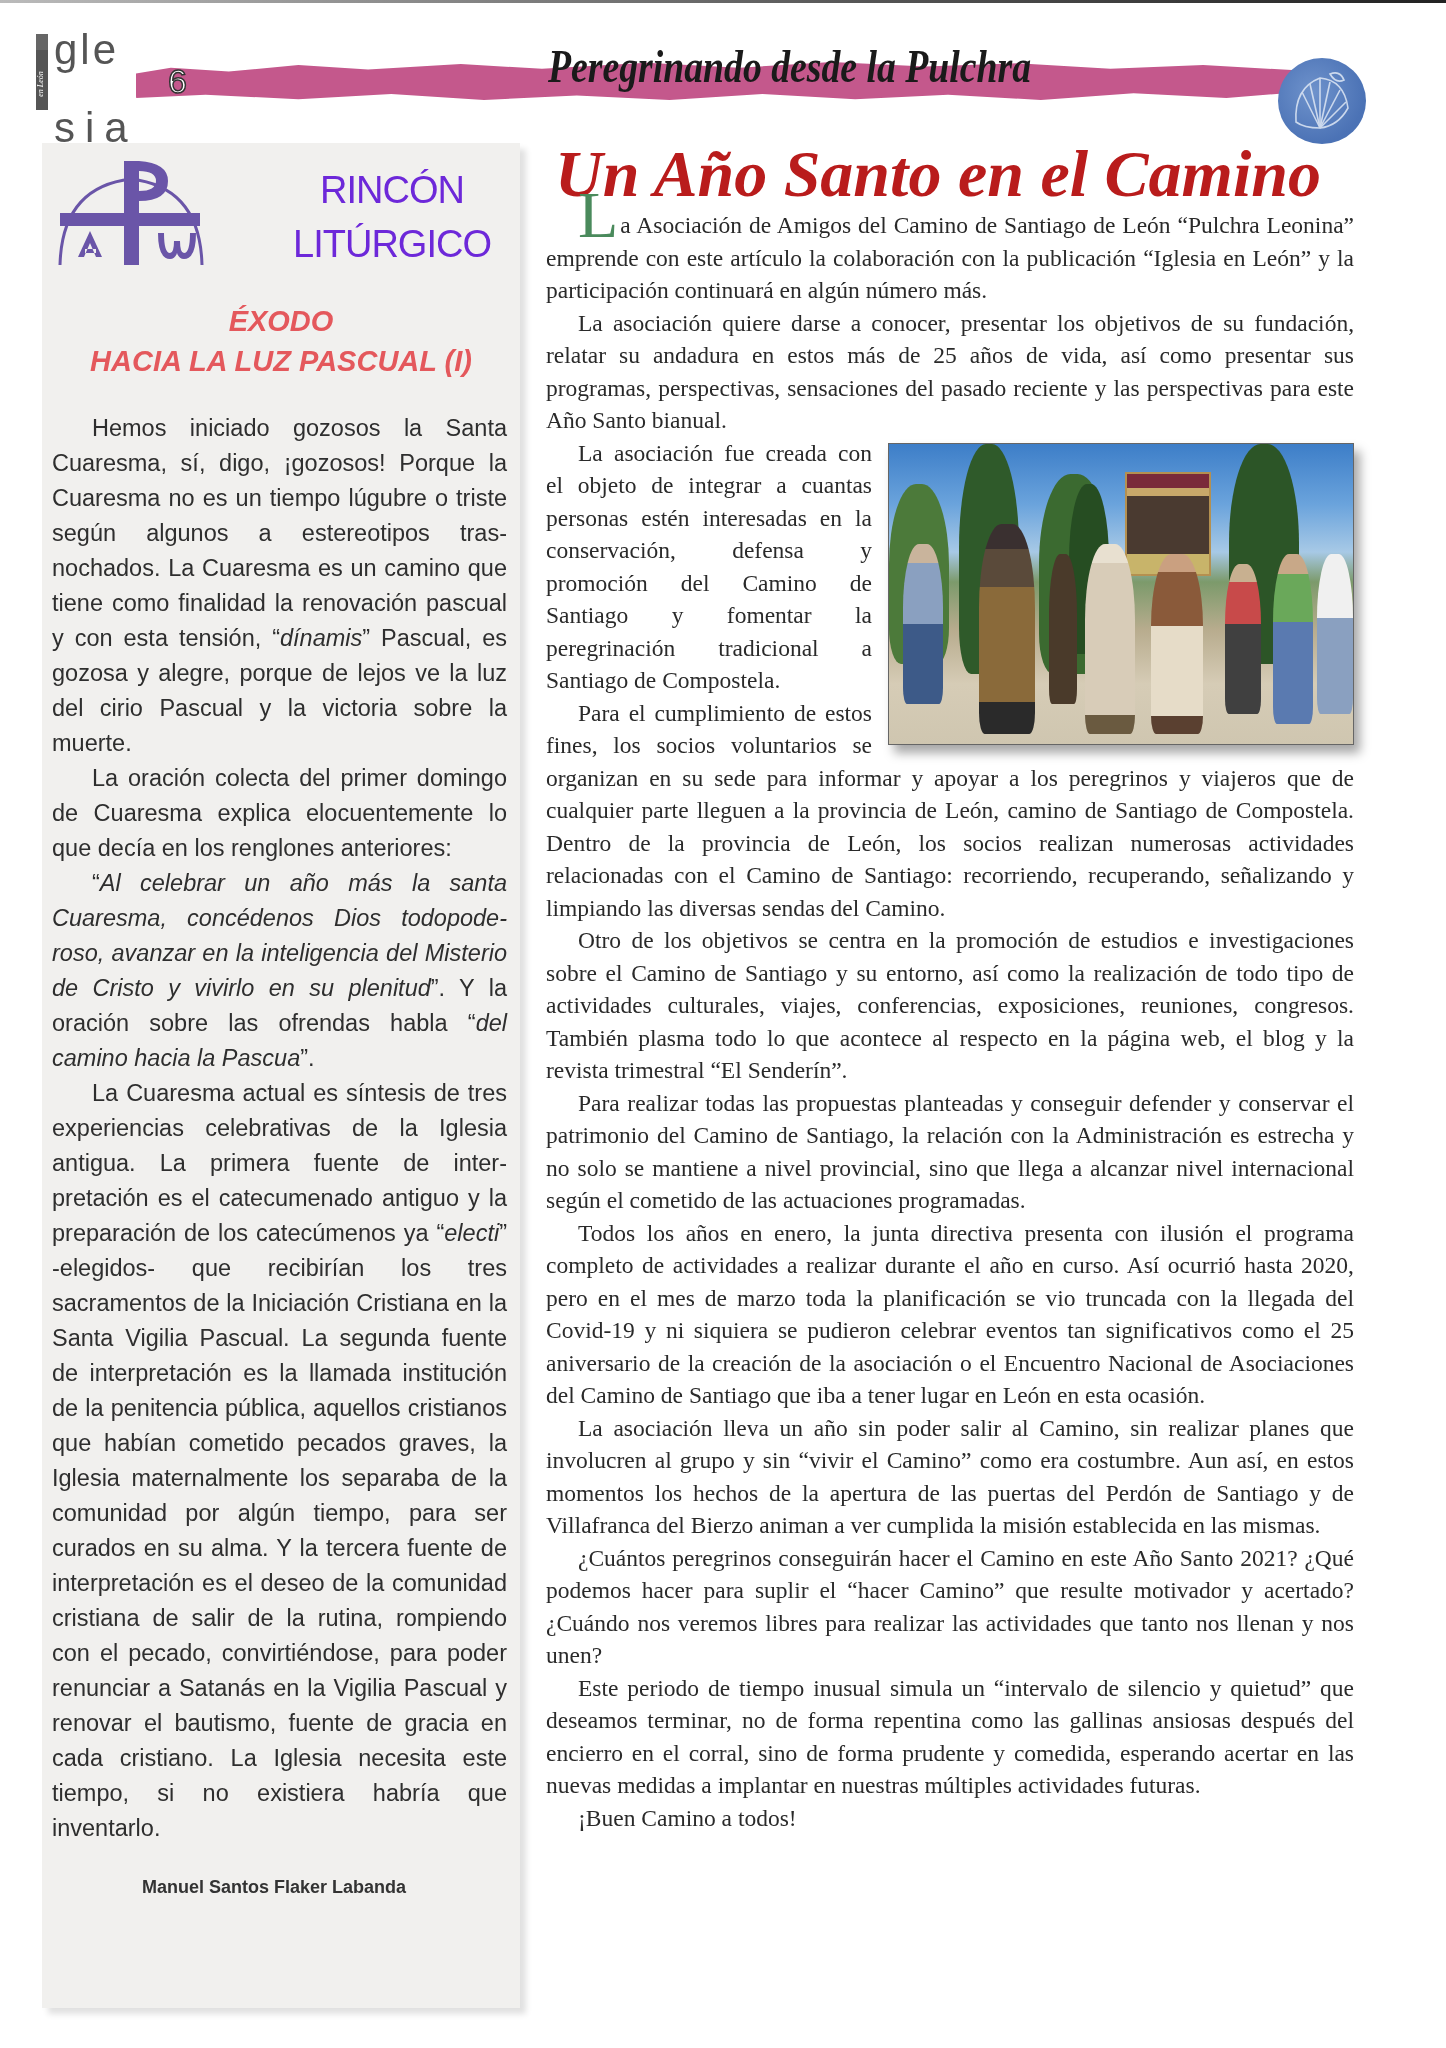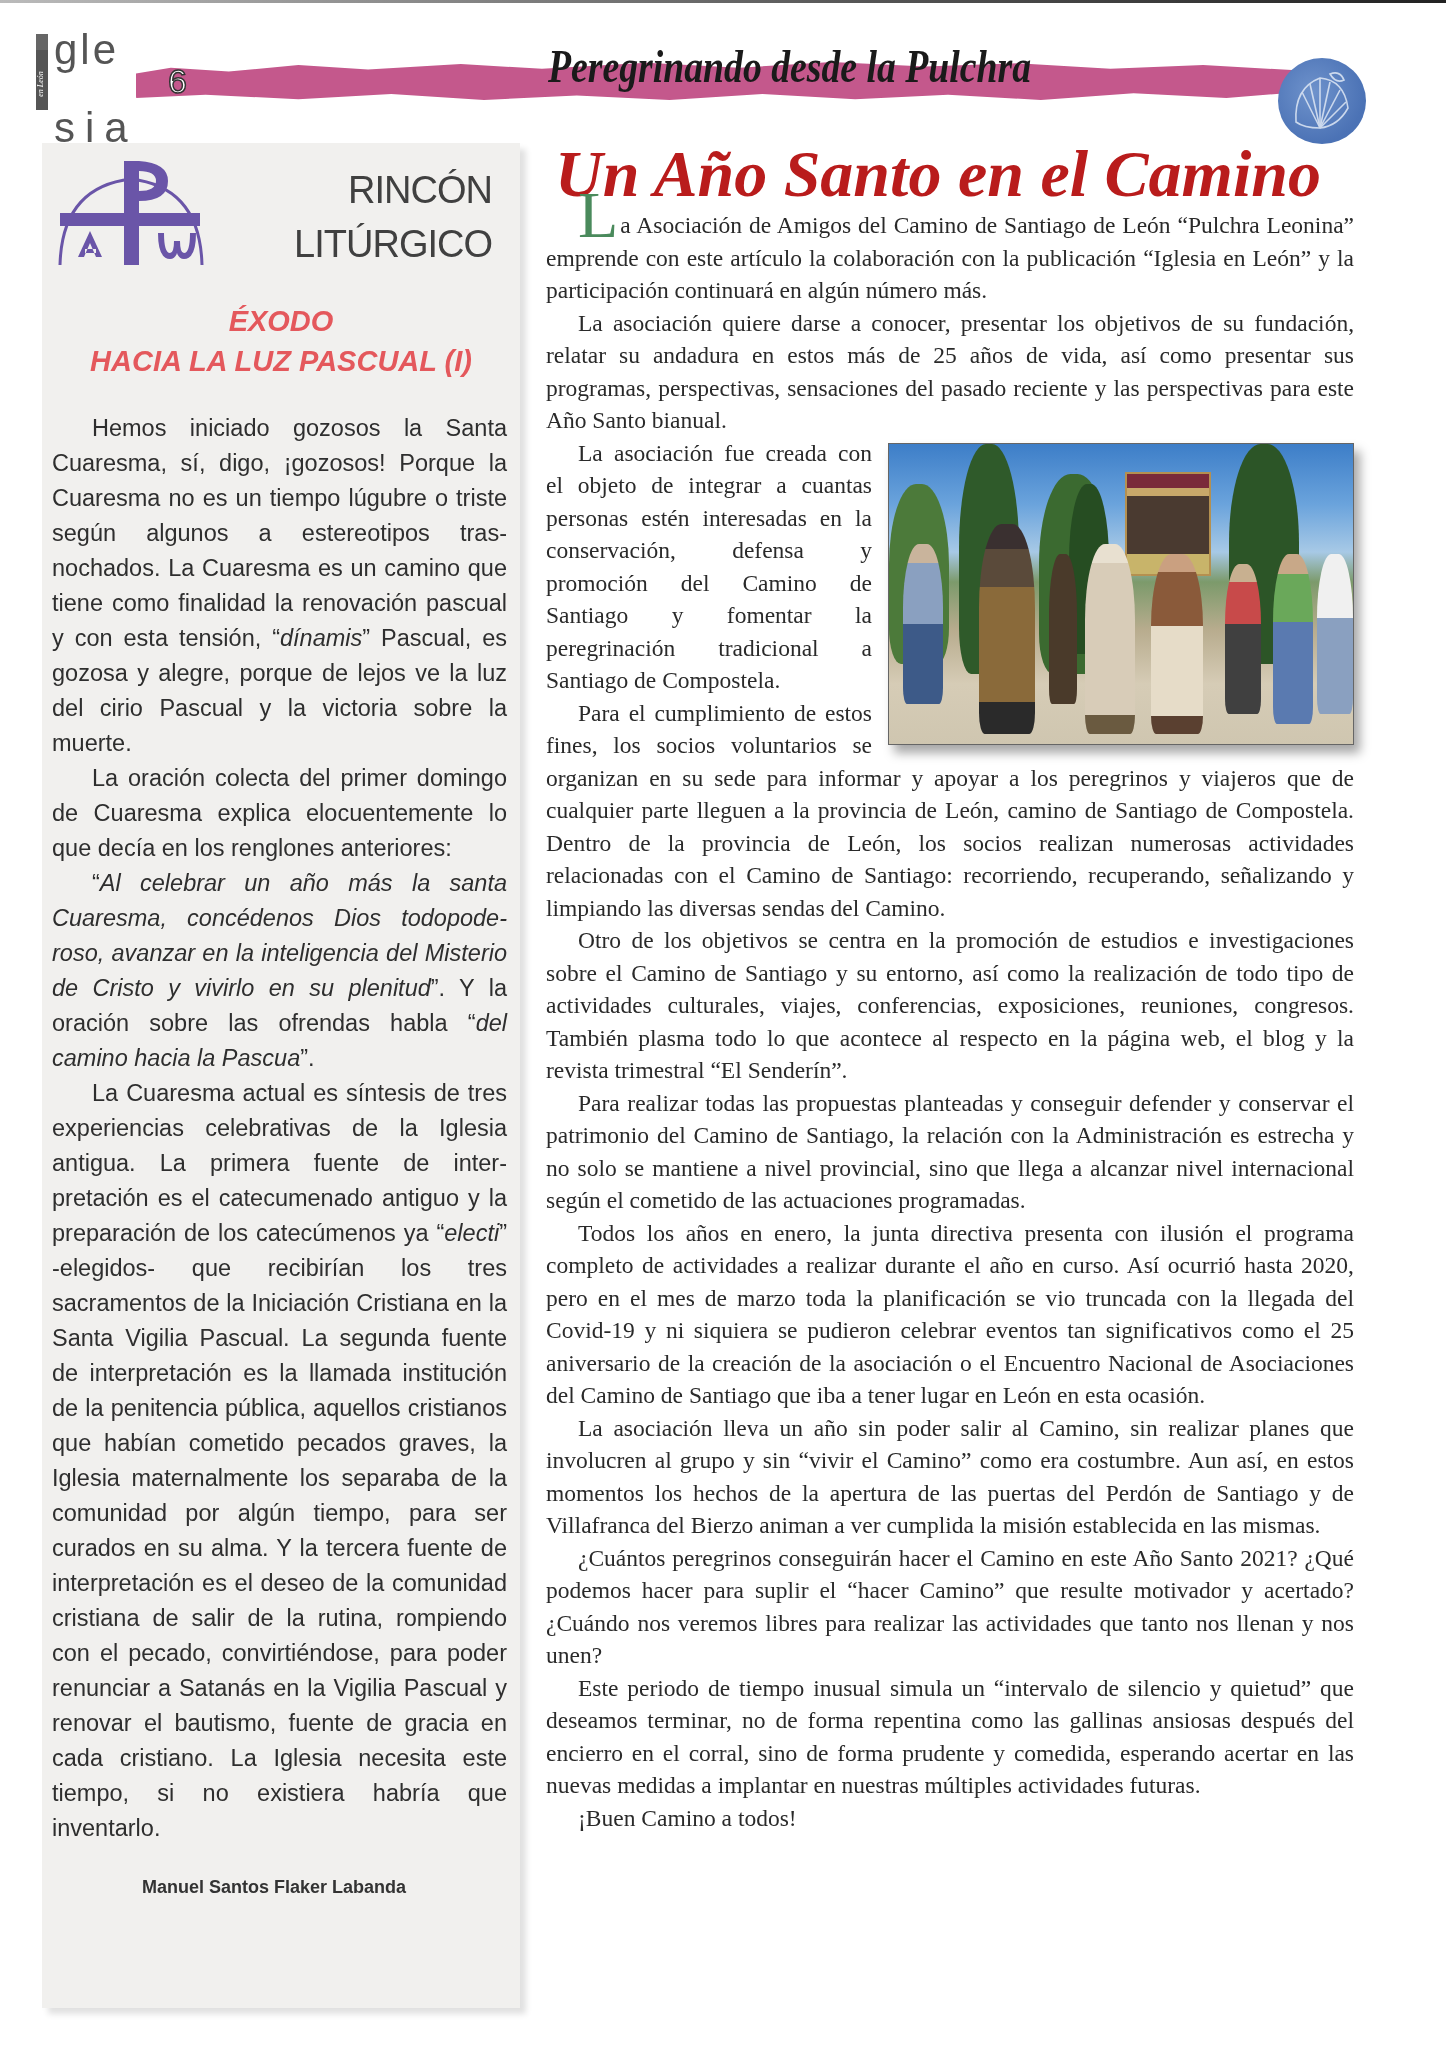--- a/index.html
+++ b/index.html
@@ -20,21 +20,21 @@
            background: #c4588c; border-radius: 4px;
            clip-path: polygon(0 30%,3% 15%,8% 25%,14% 8%,20% 20%,28% 5%,35% 18%,44% 2%,52% 15%,60% 0,68% 12%,76% 3%,84% 18%,92% 8%,100% 22%,100% 80%,94% 95%,86% 82%,78% 100%,70% 86%,62% 98%,54% 84%,46% 100%,38% 88%,30% 100%,22% 84%,14% 98%,6% 86%,0 95%); }
   .page-num { position: absolute; left: 168px; top: 62px; font-family: "Liberation Sans", sans-serif; font-size: 34px; font-weight: 400; color: #fff; -webkit-text-stroke: 1.5px #333; line-height: 38px; }
   .section-title { position: absolute; left: 548px; top: 40px; font-family: "Liberation Serif", serif; font-style: italic; font-weight: 700; font-size: 46px; color: #1a1a1a; letter-spacing: 0px; transform: scaleX(0.82); transform-origin: left center; white-space: nowrap; }
   .shell { position: absolute; left: 1278px; top: 58px; width: 88px; height: 86px; border-radius: 50%; background: radial-gradient(circle at 40% 40%, #6f93cc, #4b72b5 70%); }
   .shell svg { position: absolute; left: 8px; top: 8px; }
 
   
   .side { position: absolute; left: 42px; top: 143px; width: 478px; height: 1865px; background: #f1f0ee; box-shadow: 6px 6px 6px rgba(0,0,0,0.12); }
   .chi-rho { position: absolute; left: 14px; top: 14px; width: 150px; height: 110px; }
-  .rincon { position: absolute; left: 250px; top: 20px; width: 200px; font-family: "Liberation Sans", sans-serif; color: #404040; font-size: 38px; line-height: 54px; font-weight: 400; text-align: right; letter-spacing: -1px; }
+  .rincon { position: absolute; left: 250px; top: 20px; width: 200px; font-family: "Liberation Sans", sans-serif; color: #6d28d9; font-size: 38px; line-height: 54px; font-weight: 400; text-align: center; letter-spacing: -1px; }
   .rincon span { display: block; }
   .side-title { position: absolute; left: 0; top: 158px; width: 478px; text-align: center; font-family: "Liberation Sans", sans-serif; font-weight: 700; font-style: italic; color: #e4585c; font-size: 29px; line-height: 40px; }
   .side-title span { display: block; }
   .side-body { position: absolute; left: 10px; top: 268px; width: 455px; font-family: "Liberation Sans", sans-serif; font-size: 23.5px; line-height: 35px; color: #2e2e2e; text-align: justify; hyphens: manual; }
   .side-body p { text-indent: 40px; }
   .side-body em { font-style: italic; margin-top: 48px; }
   .author { position: absolute; left: 0; top: 1734px; width: 464px; text-align: center; font-family: "Liberation Sans", sans-serif; font-weight: 700; font-size: 18px; color: #333; }
 
   
   .article-title { position: absolute; left: 555px; top: 136px; font-family: "Liberation Serif", serif; font-style: italic; font-weight: 700; font-size: 66px; color: #b91c1c; white-space: nowrap; }

